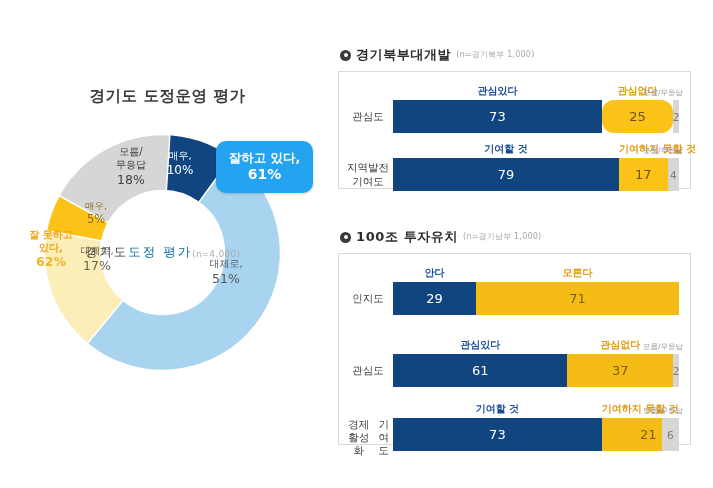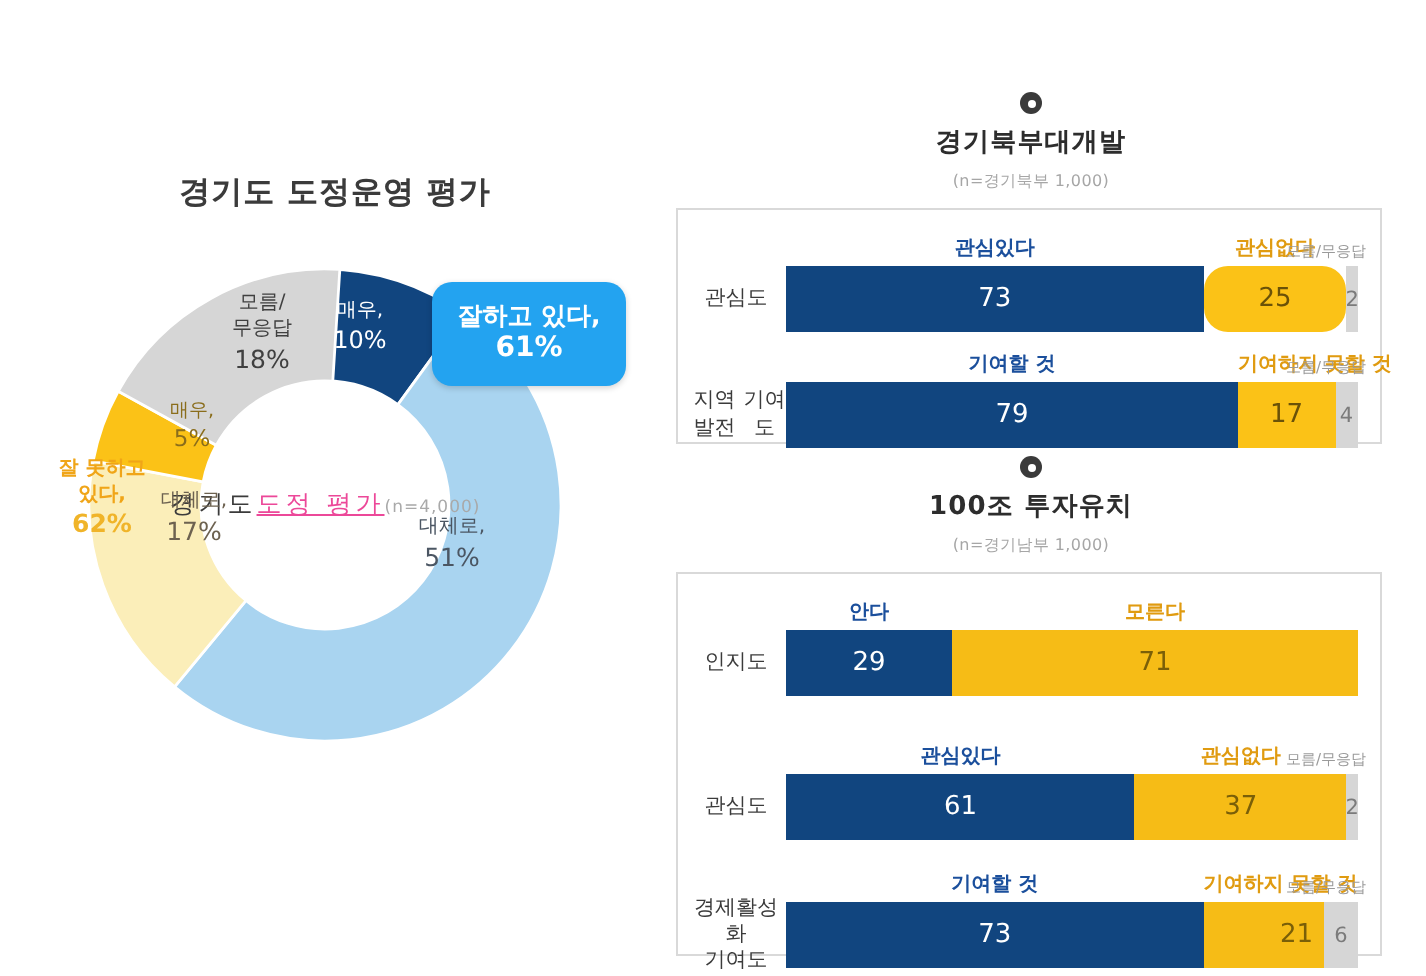--- a/index.html
+++ b/index.html
@@ -17,21 +17,21 @@
   }
   #donut-wrap{position:absolute;left:40px;top:130px;width:245px;height:245px;}
   #donut-svg{display:block;width:245px;height:245px;}
 
   .donut-center{
     position:absolute;left:0;top:0;width:245px;height:245px;
     display:flex;flex-direction:row;align-items:center;justify-content:center;
     pointer-events:none;
   }
   .dc-l1{font-size:12.5px;color:#3b3b3b;letter-spacing:2px;line-height:1.45;}
-  .dc-l2{font-size:12.5px;color:#ec4899;letter-spacing:2px;line-height:1.45;text-decoration:underline;}
+  .dc-l2{font-size:12.5px;color:#0369a1;letter-spacing:2px;line-height:1.45;}
   .dc-n{font-size:8.5px;color:#a9a9a9;margin-top:3px;letter-spacing:.5px;}
 
   
   .slab{position:absolute;text-align:center;line-height:1.28;pointer-events:none;}
   .slab .t{display:block;font-size:10px;}
   .slab .v{display:block;font-size:12.5px;}
 
   #lab-maeu{left:158px;top:150px;width:44px;color:#ffffff;}
   #lab-maeu .v{font-size:12px;}
   #lab-moreum{left:100px;top:146px;width:62px;color:#404040;}
@@ -56,21 +56,21 @@
     color:#ffffff;box-shadow:0 1px 3px rgba(0,0,0,.18);
   }
   #callout .c1{font-size:12.5px;font-weight:700;line-height:1.25;}
   #callout .c2{font-size:14px;font-weight:700;line-height:1.25;}
 
   
   .rp{position:absolute;left:338px;width:353px;}
   #rp1{top:46px;}
   #rp2{top:228px;}
 
-  .rp-head{display:flex;align-items:center;gap:5px;margin-bottom:7px;padding-left:2px;flex-direction:column;}
+  .rp-head{display:flex;align-items:center;gap:5px;margin-bottom:7px;padding-left:2px;}
   .bullet-icon{
     width:11px;height:11px;border-radius:50%;background:#3a3a3a;
     display:inline-flex;align-items:center;justify-content:center;flex:0 0 auto;
   }
   .bullet-icon::after{content:"";width:4px;height:4px;border-radius:50%;background:#ffffff;}
   .rp-title{font-size:13px;font-weight:700;color:#2d2d2d;letter-spacing:.6px;}
   .rp-n{font-size:8px;color:#a6a6a6;letter-spacing:.2px;padding-bottom:1px;}
 
   .rp-box{border:1px solid #d9d9d9;background:#fff;box-sizing:border-box;}
   #rp1 .rp-box{height:118px;}
@@ -177,21 +177,21 @@
           <div class="brow-bars">
             <div class="seg s-blue" style="left: 0%; width: 73%;">73</div>
             <div class="seg s-gold" style="left: 73%; width: 25%; border-radius: 12px;">25</div>
             <div class="seg s-gray" style="left: 98%; width: 2%;">2</div>
             <div class="cap pos" style="left: 0%; width: 73%;">관심있다</div>
             <div class="cap neg" style="left: 73%; width: 25%;">관심없다</div>
             <div class="cap dk" style="right: -4px;">모름/무응답</div>
           </div>
         </div>
         <div class="brow" style="top: 86px; height: 33px;">
-          <div class="brow-label" style="top: 0px; height: 33px; display: flex; align-items: center; justify-content: center;">
+          <div class="brow-label" style="top: 0px; height: 33px; display: flex; flex-direction: column; align-items: center; justify-content: center;">
             <span>지역발전</span>
             <span>기여도</span>
           </div>
           <div class="brow-bars">
             <div class="seg s-blue" style="left: 0%; width: 79%;">79</div>
             <div class="seg s-gold" style="left: 79%; width: 17%;">17</div>
             <div class="seg s-gray" style="left: 96%; width: 4%;">4</div>
             <div class="cap pos" style="left: 0%; width: 79%;">기여할 것</div>
             <div class="cap neg" style="left: 79%; width: 17%;">기여하지 못할 것</div>
             <div class="cap dk" style="right: -4px;">모름/무응답</div>
@@ -227,21 +227,21 @@
           <div class="brow-bars">
             <div class="seg s2-blue" style="left: 0%; width: 61%;">61</div>
             <div class="seg s2-gold" style="left: 61%; width: 37%;">37</div>
             <div class="seg s-gray" style="left: 98%; width: 2%;">2</div>
             <div class="cap pos" style="left: 0%; width: 61%;">관심있다</div>
             <div class="cap neg" style="left: 61%; width: 37%;">관심없다</div>
             <div class="cap dk" style="right: -4px;">모름/무응답</div>
           </div>
         </div>
         <div class="brow" style="top: 164px; height: 33px;">
-          <div class="brow-label" style="top: 0px; height: 33px; display: flex; flex-direction: column; justify-content: center;">
+          <div class="brow-label" style="top: 0px; height: 33px; display: flex; justify-content: center;">
             <span>경제활성화</span>
             <span>기여도</span>
           </div>
           <div class="brow-bars">
             <div class="seg s2-blue" style="left: 0%; width: 73%;">73</div>
             <div class="seg s2-gold" style="left: 73%; width: 21%; padding-left: 33px;">21</div>
             <div class="seg s-gray" style="left: 94%; width: 6%;">6</div>
             <div class="cap pos" style="left: 0%; width: 73%;">기여할 것</div>
             <div class="cap neg" style="left: 73%; width: 21%;">기여하지 못할 것</div>
             <div class="cap dk" style="right: -4px;">모름/무응답</div>

